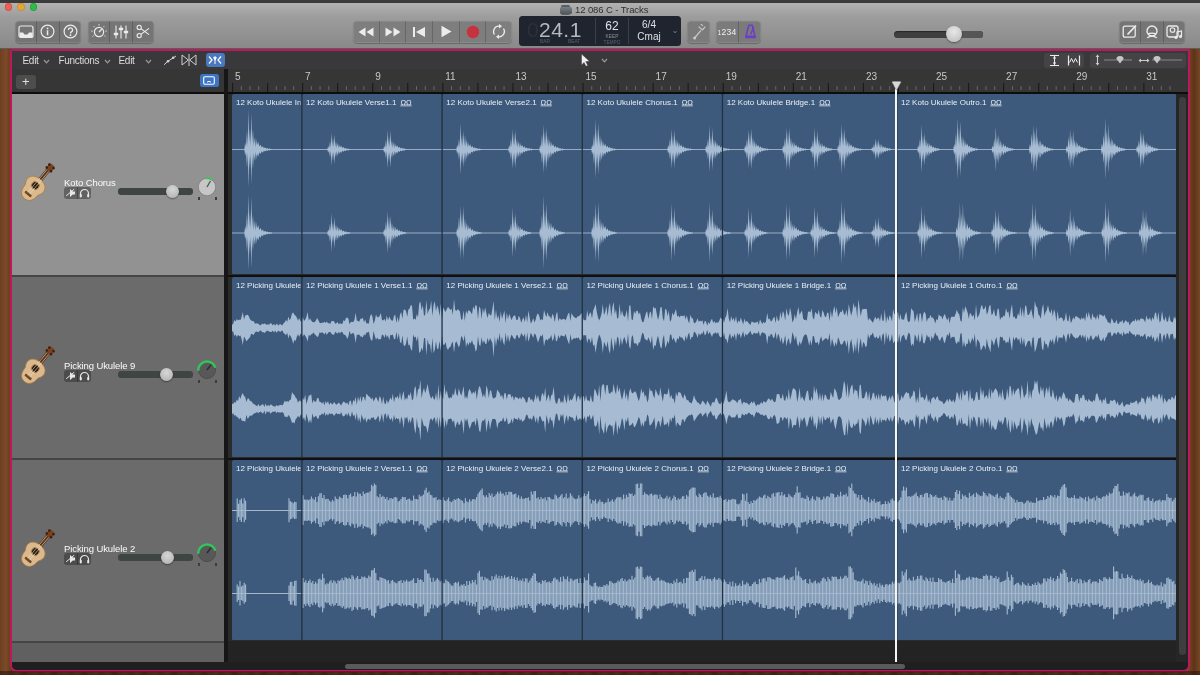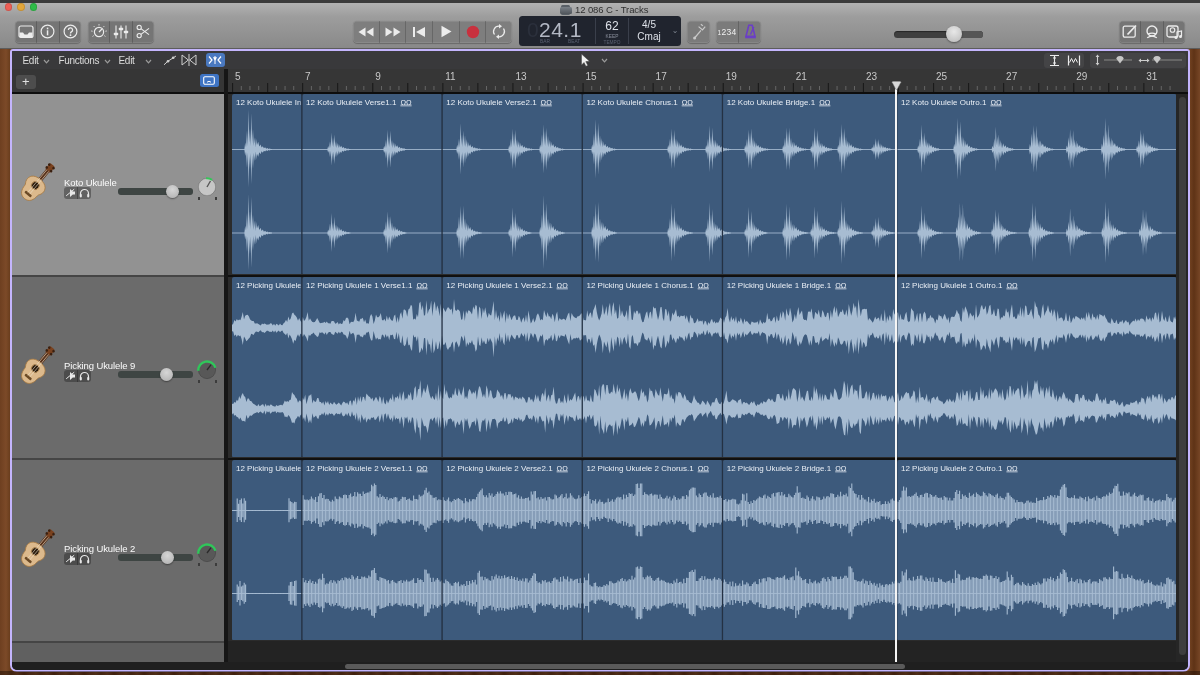--- a/index.html
+++ b/index.html
@@ -121,21 +121,21 @@
  <div class="abs" style="left:49px;top:23.2px;font-size:4.8px;color:#596070">BEAT</div>
 </div>
 <div style="width:1px;background:#3a3f4b;margin:2px 0"></div>
 <div style="width:32px;text-align:center;position:relative">
  <div style="font-size:12px;margin-top:3px;color:#dde1e8">62</div>
  <div style="font-size:4.8px;color:#8a8f9c;margin-top:1.5px">KEEP</div>
  <div style="font-size:4.8px;color:#596070;margin-top:1px">TEMPO</div>
 </div>
 <div style="width:1px;background:#3a3f4b;margin:2px 0"></div>
 <div style="width:40px;text-align:center">
- <div style="font-size:10px;margin-top:3.5px;color:#dde1e8">4/5</div>
+ <div style="font-size:10px;margin-top:3.5px;color:#dde1e8">6/4</div>
  <div style="font-size:10px;margin-top:1px;color:#dde1e8">Cmaj</div>
 </div>
 <div style="width:12px;display:flex;align-items:center;justify-content:center;color:#7e8490;font-size:8px">⌄</div>
 </div>
     <div class="abs" style="left:687px;top:18px;width:23px;height:21.5px;background:#7b7b7b;border-radius:4.5px;box-shadow:inset 0 0 0 0.5px rgba(255,255,255,.18), 0 0.5px 1px rgba(0,0,0,.25);display:flex">
       <div style="flex:1;display:flex;align-items:center;justify-content:center">
         <svg width="16" height="18" viewBox="0 0 16 18" style="">
           <g stroke="#c9c9c9" stroke-width="1.2" fill="none">
             <line x1="4" y1="14.5" x2="10" y2="7.3"></line>
             <path d="M7.6 3.6 l3.9 3.3 l2.7 -3.2"></path>
@@ -177,21 +177,21 @@
         <svg width="17" height="16" viewBox="0 0 17 16" style="">
           <rect x="1" y="2" width="11" height="11" rx="2" fill="none" stroke="#ececec" stroke-width="1.3"></rect>
           <circle cx="6.5" cy="6" r="2.3" fill="none" stroke="#ececec" stroke-width="1.1"></circle>
           <path d="M11 13.5 v-5.5 l4.5 -1 v5.2" fill="none" stroke="#ececec" stroke-width="1.2"></path>
           <circle cx="10" cy="13.6" r="1.5" fill="#ececec"></circle>
           <circle cx="14.5" cy="12.4" r="1.5" fill="#ececec"></circle>
         </svg>
       </div>
     </div>
   </div>
-<div class="abs" style="left:10px;top:49px;width:1180px;height:623px;border:2px solid #c4b5fd;border-radius:3px 3px 7px 7px;background:#282828;overflow:hidden">
+<div class="abs" style="left:10px;top:49px;width:1180px;height:623px;border:2px solid #be185d;border-radius:3px 3px 7px 7px;background:#282828;overflow:hidden">
     <div class="abs" style="left:0;top:0;width:1176px;height:18px;background:#39393b">
       <div class="abs" style="left:10.5px;top:4px;font-size:10px;letter-spacing:-0.3px;color:#dcdcdc">Edit</div>
       <div class="abs" style="left:46.5px;top:4px;font-size:10px;letter-spacing:-0.3px;color:#dcdcdc">Functions</div>
       <div class="abs" style="left:106.5px;top:4px;font-size:10px;letter-spacing:-0.3px;color:#dcdcdc">Edit</div>
       <div class="abs" style="left:31px;top:8px">
         <svg width="7" height="5" viewBox="0 0 7 5">
           <polyline points="1,1 3.5,3.8 6,1" fill="none" stroke="#9a9a9a" stroke-width="1.2"></polyline>
         </svg>
       </div>
       <div class="abs" style="left:92px;top:8px">
@@ -421,21 +421,21 @@
           <circle cx="25" cy="6.2" r="1.3" fill="#3a2010"></circle>
 <rect x="19.9" y="8" width="4.6" height="15" fill="#5a331b"></rect>
 <path d="M22.2 19.5 c-8.6 0 -11 5 -10.4 9 c0.4 2.8 2.2 3.6 2.2 5.5 c0 5 2 10.4 8.2 10.4 c6.2 0 8.2 -5.4 8.2 -10.4 c0 -1.9 1.8 -2.7 2.2 -5.5 c0.6 -4 -1.8 -9 -10.4 -9 Z" fill="#dcb98c" stroke="#a97c44" stroke-width="0.8"></path>
 <circle cx="22.2" cy="27.4" r="3.9" fill="#2c1d0e"></circle>
 <circle cx="22.2" cy="27.4" r="3.9" fill="none" stroke="#b68d58" stroke-width="0.9"></circle>
 <rect x="18.2" y="37.2" width="8" height="2.6" rx="0.9" fill="#6b4a26"></rect>
 <line x1="20.9" y1="8" x2="20.9" y2="37.5" stroke="#efe3cc" stroke-width="0.55"></line>
 <line x1="23.4" y1="8" x2="23.4" y2="37.5" stroke="#efe3cc" stroke-width="0.55"></line>
 </g>
       </svg>
-      <div class="abs" style="left:52px;top:83px;font-size:9.5px;letter-spacing:-0.1px;color:#fbfbfb">Koto Ukulele</div>
+      <div class="abs" style="left:52px;top:83px;font-size:9.5px;letter-spacing:-0.1px;color:#fbfbfb">Koto Chorus</div>
       <div class="abs" style="left:52px;top:92.5px;width:27px;height:12.5px;background:rgba(40,40,40,.45);border-radius:3px;display:flex">
         <div style="flex:1;border-right:1px solid rgba(0,0,0,.25);display:flex;align-items:center;justify-content:center">
           <svg width="11" height="10" viewBox="0 0 11 10" style="">
             <polygon points="10,3.4 7.8,3.4 5,1 5,9 7.8,6.6 10,6.6" fill="#e8e8e8"></polygon>
             <line x1="1.2" y1="7.8" x2="9.2" y2="1.2" stroke="#e8e8e8" stroke-width="1"></line>
           </svg>
         </div>
         <div style="flex:1;display:flex;align-items:center;justify-content:center">
           <svg width="11" height="10" viewBox="0 0 11 10" style="">
             <path d="M1.5 8.5 V5.5 a4 4 0 0 1 8 0 V8.5" fill="none" stroke="#e8e8e8" stroke-width="1.2"></path>

